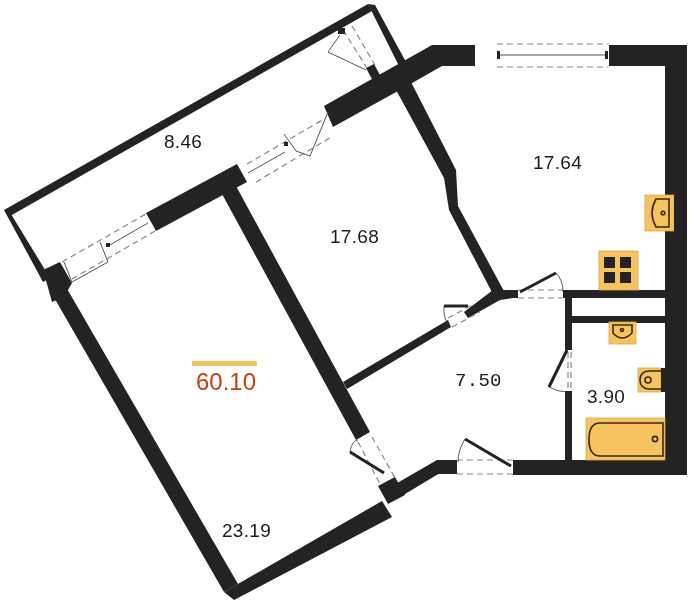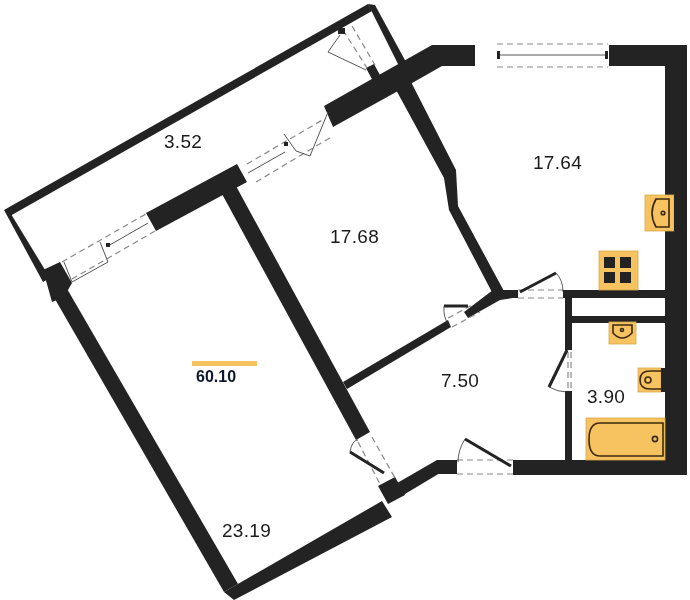--- a/index.html
+++ b/index.html
@@ -7,21 +7,21 @@
     #plan { position: absolute; left: 0; top: 0; width: 690px; height: 600px; }
     .wall { fill: #232323; }
     .glass { stroke: #888; stroke-width: 1.2; stroke-dasharray: 6 4; fill: none; }
     .pane { stroke: #555; stroke-width: 1; fill: none; }
     .swing { stroke: #333; stroke-width: 0.8; fill: none; }
     .leaf { stroke: #232323; stroke-width: 3; stroke-linecap: butt; }
     .fixture { fill: #f7c361; stroke: #d9a84a; stroke-width: 0.8; }
     .fixline { fill: none; stroke: #3b2a10; stroke-width: 1.6; }
     .room-label { position: absolute; font-size: 19px; color: #1a1a1a; font-family: "Liberation Sans", sans-serif; letter-spacing: 0.3px; white-space: nowrap; }
     .total-bar { position: absolute; background: #f7c361; }
-    .total-label { position: absolute; font-size: 16px; font-weight: bold; color: #0f172a; font-family: "Liberation Sans", sans-serif; white-space: nowrap; }
+    .total-label { position: absolute; font-size: 24px; font-weight: normal; color: #c2410c; font-family: "Liberation Sans", sans-serif; white-space: nowrap; }
   </style>
 </head>
 <body>
 
 <svg id="plan" viewBox="0 0 690 600" xmlns="http://www.w3.org/2000/svg">
 
   <g>
 
     <polygon class="wall" points="4,210 368,4 372,11 10,216"></polygon>
 
@@ -178,21 +178,21 @@
     <circle class="fixline" cx="648" cy="380" r="3" stroke-width="1.2"></circle>
   </g>
 
   <g>
     <rect class="fixture" x="586" y="418" width="79" height="42"></rect>
     <path class="fixline" d="M600,423 L663,423 L663,456 L600,456 Q589,456 589,439.5 Q589,423 600,423 Z"></path>
     <circle class="fixline" cx="655" cy="439" r="2.6" stroke-width="1"></circle>
   </g>
 </svg>
 
-<div class="room-label" style="left:164px; top:131px;">3.52</div>
+<div class="room-label" style="left:164px; top:131px;">8.46</div>
 <div class="room-label" style="left:330px; top:226px;">17.68</div>
 <div class="room-label" style="left:533px; top:152px;">17.64</div>
-<div class="room-label" style="left:441px; top:370px;">7.50</div>
+<div class="room-label" style="left:455px; top:370px;font-family:Liberation Mono, monospace;">7.50</div>
 <div class="room-label" style="left:587px; top:370px;margin-top:16px;">3.90</div>
 <div class="room-label" style="left:222px; top:520px;">23.19</div>
 
 <div class="total-bar" style="left:192px; top:361px; width:65px; height:5px;"></div>
 <div class="total-label" style="left:196px; top:368px;">60.10</div>
 
 </body></html>

